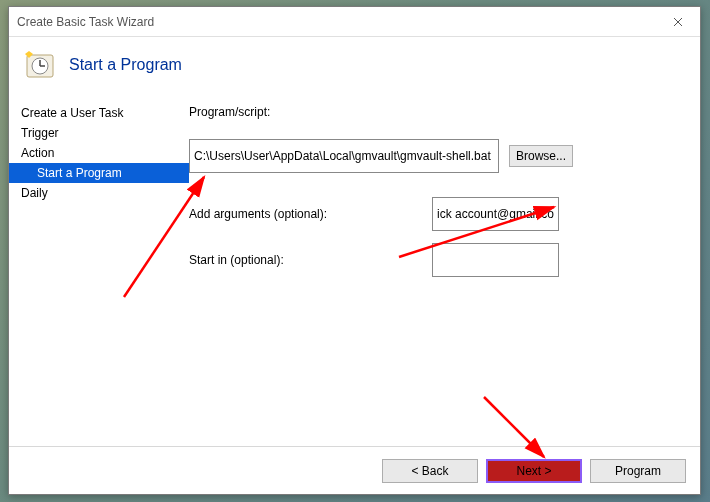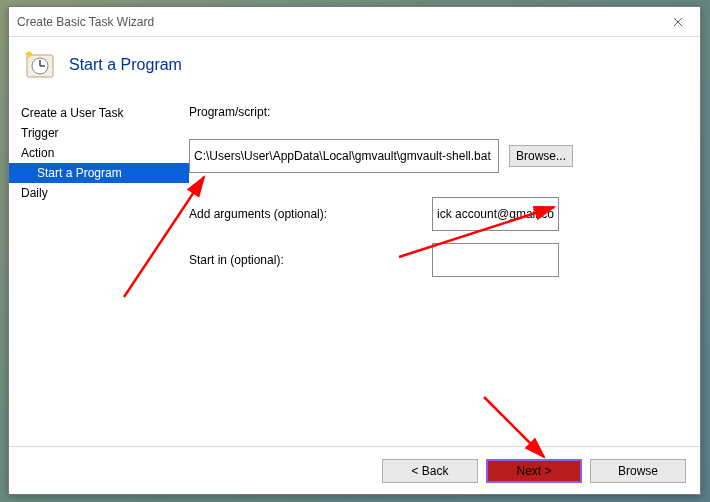--- a/index.html
+++ b/index.html
@@ -83,21 +83,21 @@
       <div class="form-row">
         <span class="form-label">Start in (optional):</span>
         <input type="text" class="txt start-input" value="" style="">
       </div>
     </div>
   </div>
 
   <div class="btn-bar">
     <button class="btn">&lt; Back</button>
     <button class="btn btn-focus">Next &gt;</button>
-    <button class="btn">Browse</button>
+    <button class="btn">Program</button>
   </div>
 
   <svg class="arrows" width="693" height="489">
     <defs>
       <marker id="ah" markerWidth="10" markerHeight="10" refX="8" refY="3" orient="auto">
         <path d="M0,0 L0,6 L9,3 z" fill="#ff0000"></path>
       </marker>
     </defs>
     <line x1="115" y1="290" x2="195" y2="170" stroke="#ff0000" stroke-width="2.5" marker-end="url(#ah)"></line>
     <line x1="390" y1="250" x2="545" y2="200" stroke="#ff0000" stroke-width="2.5" marker-end="url(#ah)"></line>

